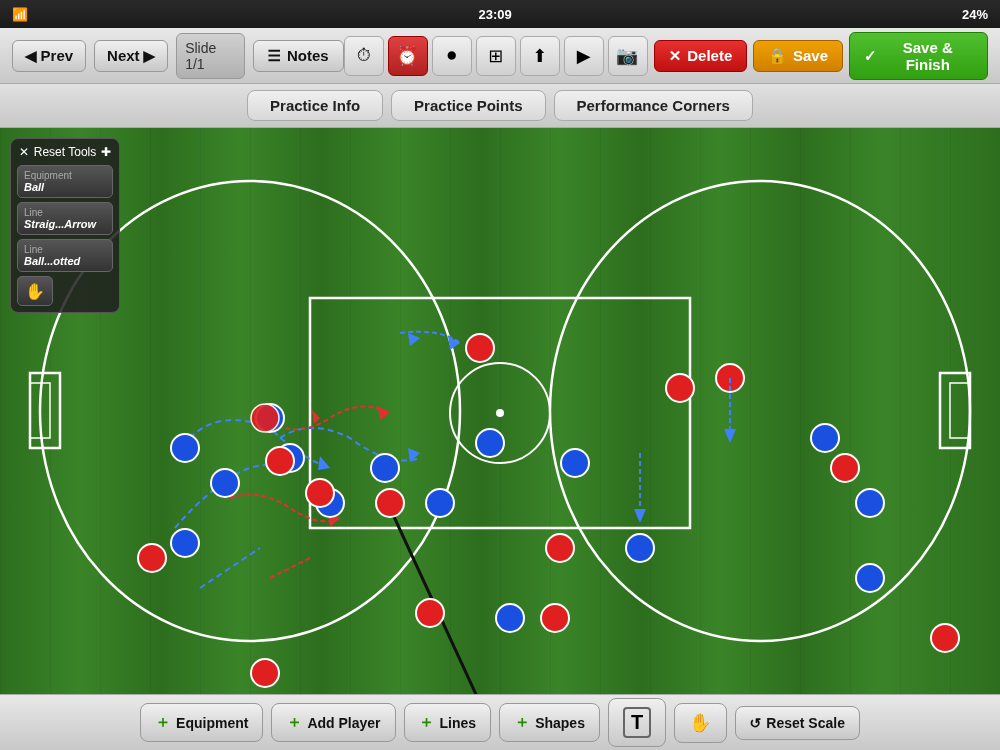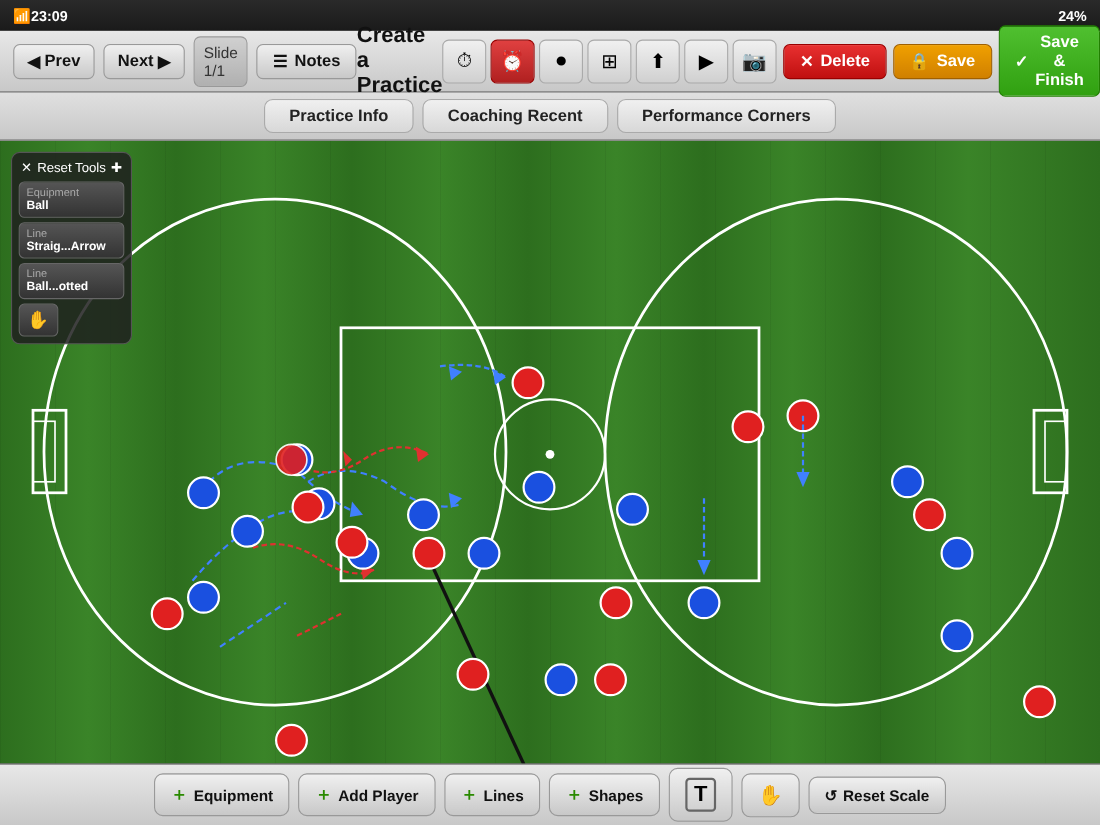--- a/index.html
+++ b/index.html
@@ -11,21 +11,21 @@
       background: linear-gradient(to bottom, #2a2a2a, #1a1a1a);
       display: flex;
       align-items: center;
       justify-content: space-between;
       padding: 0 12px;
       color: white;
       font-size: 13px;
       font-weight: 600;
     }
     #status-bar .left-icons { display: flex; align-items: center; gap: 6px; }
-    #status-bar .center { flex: 1; }
+    #status-bar .center { flex: 1; text-align: center; }
     #status-bar .right-icons { display: flex; align-items: center; gap: 4px; text-align: center; }
 
     
     #nav-bar {
       height: 56px;
       background: linear-gradient(to bottom, #e8e8e8, #c8c8c8);
       border-bottom: 1px solid #aaa;
       display: flex;
       align-items: center;
       justify-content: space-between;
@@ -181,21 +181,21 @@
       background: linear-gradient(to bottom, #555, #333);
       border: 1px solid #666;
       border-radius: 5px;
       margin-bottom: 4px;
       padding: 4px 6px;
       color: white;
       font-size: 11px;
       cursor: pointer;
     }
     .tool-item .tool-label { color: #aaa; font-size: 10px; }
-    .tool-item .tool-name { font-weight: bold; }
+    .tool-item .tool-name { font-weight: bold; font-style: italic; }
     .tool-icon-btn {
       background: linear-gradient(to bottom, #555, #333);
       border: 1px solid #666;
       border-radius: 5px;
       width: 36px; height: 30px;
       display: flex; align-items: center; justify-content: center;
       color: white; font-size: 16px; cursor: pointer;
       margin-top: 4px;
     }
 
@@ -274,21 +274,20 @@
       <span>▶</span>
     </button>
     <div class="slide-indicator" id="slide-indicator" style="background: linear-gradient(rgb(208, 208, 208), rgb(176, 176, 176)); border: 1px solid rgb(153, 153, 153); border-radius: 6px; padding: 6px 8px; font-size: 14px; color: rgb(51, 51, 51);">
       <span>Slide 1/1</span>
     </div>
     <button class="notes-btn">
       <span>☰</span>
       <span>Notes</span>
     </button>
   </div>
-  <div class="center-title">Create a Practice</div>
   <div class="right-nav" style="display:flex; align-items:center; gap:6px;">
     <div class="right-icons" style="display:flex; gap:4px;">
       <div class="icon-btn">⏱</div>
       <div class="icon-btn" style="background:linear-gradient(to bottom,#e04040,#b02020); color:white; border-color:#900;">⏰</div>
       <div class="icon-btn">⏺</div>
       <div class="icon-btn">⊞</div>
       <div class="icon-btn">⬆</div>
       <div class="icon-btn">▶</div>
       <div class="icon-btn">📷</div>
     </div>
@@ -302,21 +301,21 @@
     </button>
     <button class="save-finish-btn">
       <span>✓</span>
       <span>Save &amp; Finish</span>
     </button>
   </div>
 </div>
 
 <div id="tab-bar">
   <button class="tab-btn">Practice Info</button>
-  <button class="tab-btn">Coaching Recent</button>
+  <button class="tab-btn">Practice Points</button>
   <button class="tab-btn">Performance Corners</button>
 </div>
 
 <div id="main-canvas">
   <div id="field"></div>
 
   <div id="tools-panel">
     <div class="panel-header">
       <span style="cursor:pointer;">✕</span>
       <span>Reset Tools</span>

